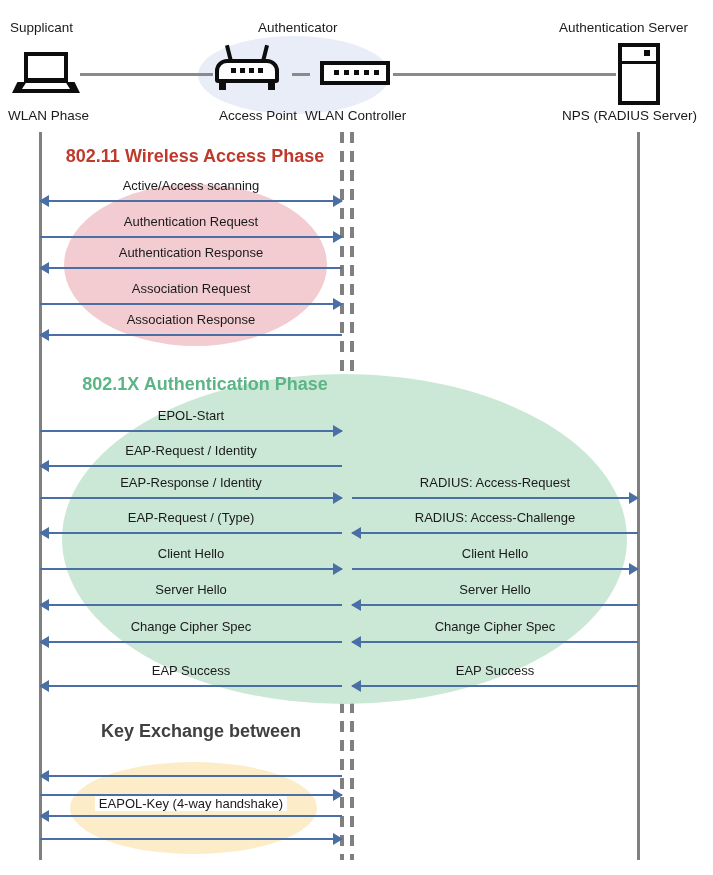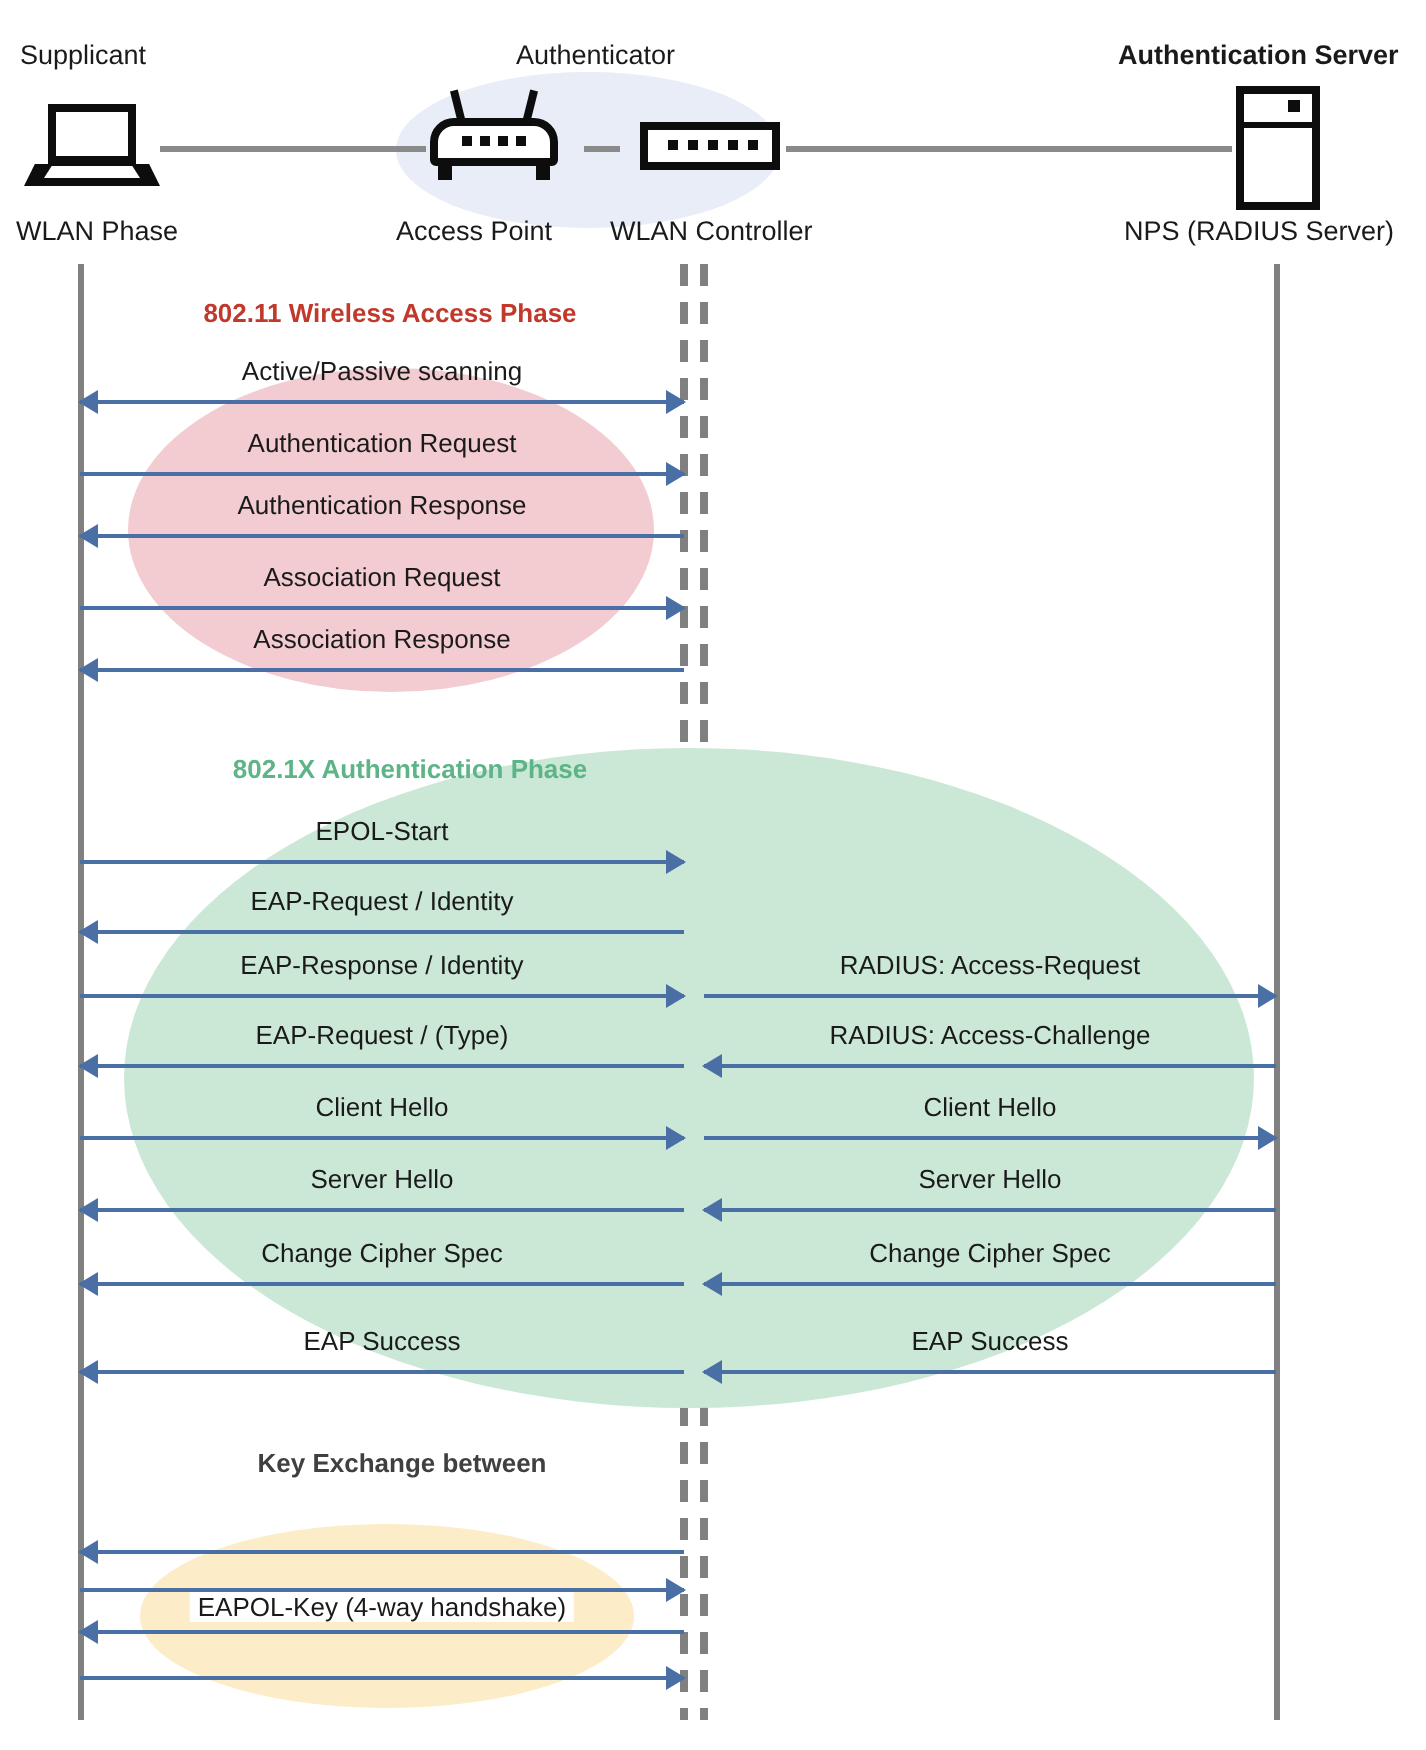--- a/index.html
+++ b/index.html
@@ -75,21 +75,21 @@
   .lifeline-dash{
     position:absolute;width:4px;
     background:repeating-linear-gradient(to bottom,#808080 0,#808080 11px,transparent 11px,transparent 19px);
   }
 
   
   .phase-ellipse{position:absolute;border-radius:50%;}
 
   
   .phase-title{
-    position:absolute;font-size:13px;font-weight:bold;white-space:nowrap;
+    position:absolute;font-size:18px;font-weight:bold;white-space:nowrap;
     text-align:center;line-height:19px;
   }
 
   
   .msg{position:absolute;height:0;}
   .msg .line{
     position:absolute;left:0;top:0;width:100%;height:2px;background:#4a6fa5;
   }
   .msg .head-r,.msg .head-l{
     position:absolute;top:-5px;width:0;height:0;
@@ -106,21 +106,21 @@
     width:auto;padding:0 4px;
   }
 </style>
 </head>
 <body>
 
 <div id="stage">
 
   <div class="hdr-label" style="left:10px;top:20px;">Supplicant</div>
   <div class="hdr-label" style="left:258px;top:20px;">Authenticator</div>
-  <div class="hdr-label" style="left:559px;top:20px;font-weight:bold;">Authentication Server</div>
+  <div class="hdr-label" style="left:559px;top:20px;">Authentication Server</div>
 
   <div class="auth-ellipse"></div>
 
   <div class="hwire" style="left:80px;top:73px;width:133px;"></div>
   <div class="hwire" style="left:292px;top:73px;width:18px;"></div>
   <div class="hwire" style="left:393px;top:73px;width:223px;"></div>
 
   <div class="icon" style="left:12px;top:52px;width:68px;height:41px;">
     <div class="lap-screen"></div>
     <div class="lap-base"></div>
@@ -152,38 +152,38 @@
       </div>
   </div>
 
   <div class="icon" style="left:618px;top:43px;width:42px;height:62px;">
     <div class="sv-body"></div>
     <div class="sv-div"></div>
     <div class="sv-led"></div>
   </div>
 
   <div class="hdr-sub" style="left:8px;top:108px;">WLAN Phase</div>
-  <div class="hdr-sub" style="left:198px;top:108px;text-align:center;">Access Point</div>
+  <div class="hdr-sub" style="left:219px;top:108px;text-align:center;">Access Point</div>
   <div class="hdr-sub" style="left:305px;top:108px;">WLAN Controller</div>
   <div class="hdr-sub" style="left:562px;top:108px;">NPS (RADIUS Server)</div>
 
   <div class="lifeline" style="left:39px;top:132px;height:728px;"></div>
   <div class="lifeline-dash" style="left:340px;top:132px;height:728px;"></div>
   <div class="lifeline-dash" style="left:350px;top:132px;height:728px;"></div>
   <div class="lifeline" style="left:637px;top:132px;height:728px;"></div>
 
   <div class="phase-ellipse" style="left:64px;top:184px;width:263px;height:162px;background:#f2ccd1;"></div>
 
   <div class="phase-title" style="left:60px;top:147px;width:270px;color:#c0392b;">802.11 Wireless Access Phase</div>
 
   <div class="msg" style="left:40px;top:200px;width:302px;">
     <div class="line"></div>
       <div class="head-l"></div>
       <div class="head-r"></div>
-    <div class="cap">Active/Passive scanning</div>
+    <div class="cap">Active/Access scanning</div>
   </div>
 
   <div class="msg" style="left:40px;top:236px;width:302px;">
     <div class="line"></div>
       <div class="head-r"></div>
     <div class="cap">Authentication Request</div>
   </div>
 
   <div class="msg" style="left:40px;top:267px;width:302px;">
     <div class="line"></div>

